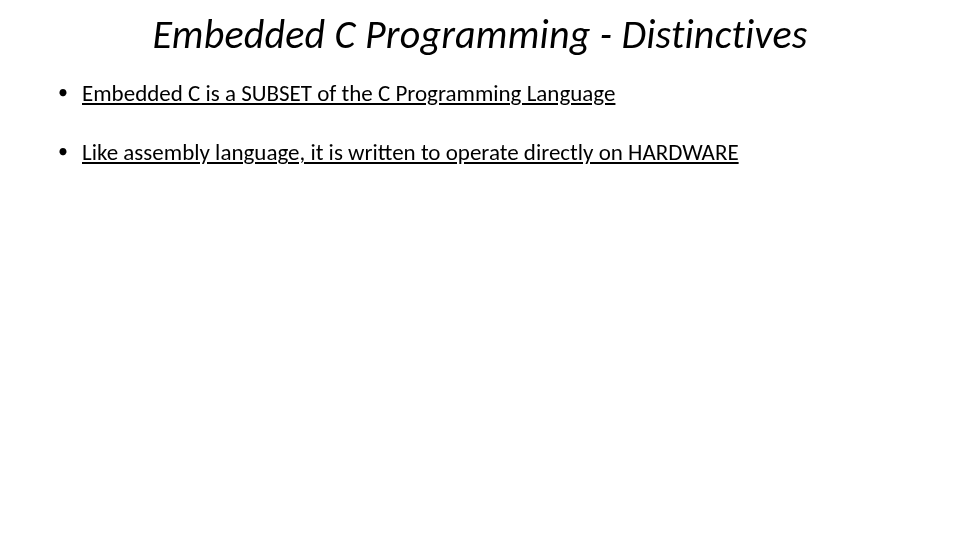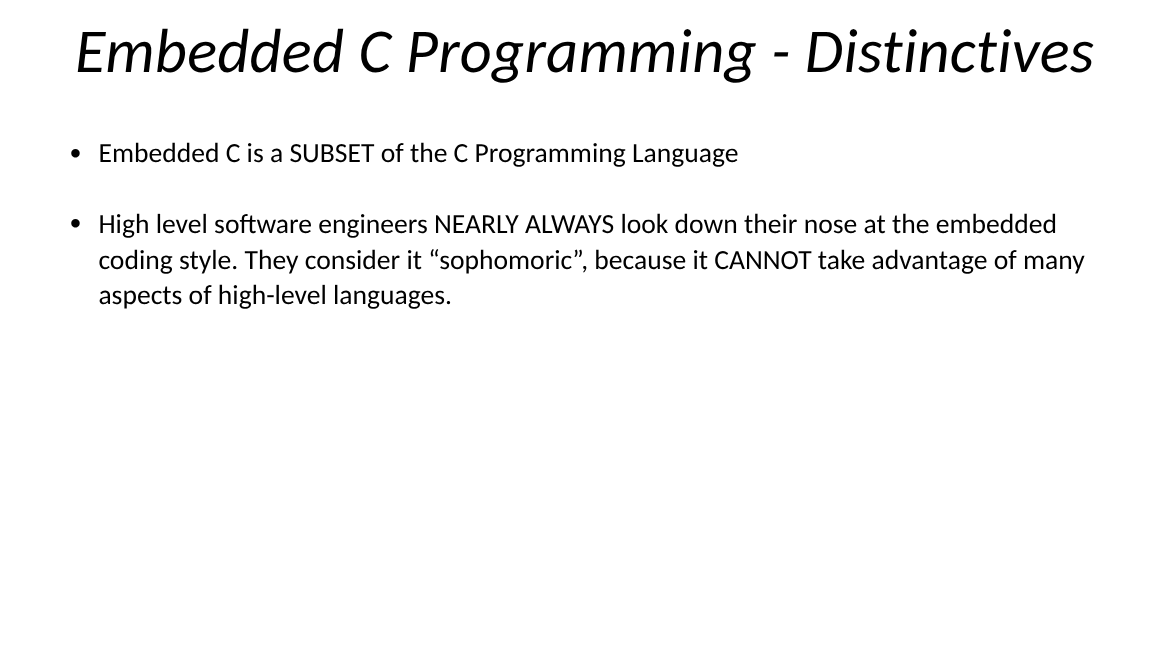--- a/index.html
+++ b/index.html
@@ -12,51 +12,52 @@
     color: #000000;
     overflow: hidden;
   }
   .slide {
     width: 960px;
     height: 540px;
     box-sizing: border-box;
     padding: 10px 48px 0 48px;
   }
   .title {
-    font-size: 52px;
+    font-size: 40px;
     font-style: italic;
     font-weight: 400;
-    text-align: right;
-    margin: 0 0 40px 0;
+    text-align: center;
+    margin: 0 0 20px 0;
     letter-spacing: 0.2px;
   }
   ul.bullets {
     list-style: none;
     padding: 0;
     margin: 0 0 0 8px;
   }
   ul.bullets > li {
     position: relative;
     font-size: 23px;
     line-height: 1.28;
     padding-left: 26px;
     margin-bottom: 30px;
     font-weight: 400;
+    text-decoration: underline;
   }
   ul.bullets > li::before {
     content: "•";
     position: absolute;
     left: 2px;
     top: 0;
     font-size: 20px;
     line-height: 1.35;
   }
 </style>
 </head>
 <body>
 
 <div class="slide">
   <h1 class="title">Embedded C Programming - Distinctives</h1>
   <ul class="bullets">
     <li>Embedded C is a SUBSET of the C Programming Language</li>
-    <li>High level software engineers NEARLY ALWAYS look down their nose at the embedded coding style.  They consider it “sophomoric”, because it CANNOT take advantage of many aspects of high-level languages.</li>
+    <li>Like assembly language, it is written to operate directly on HARDWARE</li>
   </ul>
 </div>
 
 </body></html>

